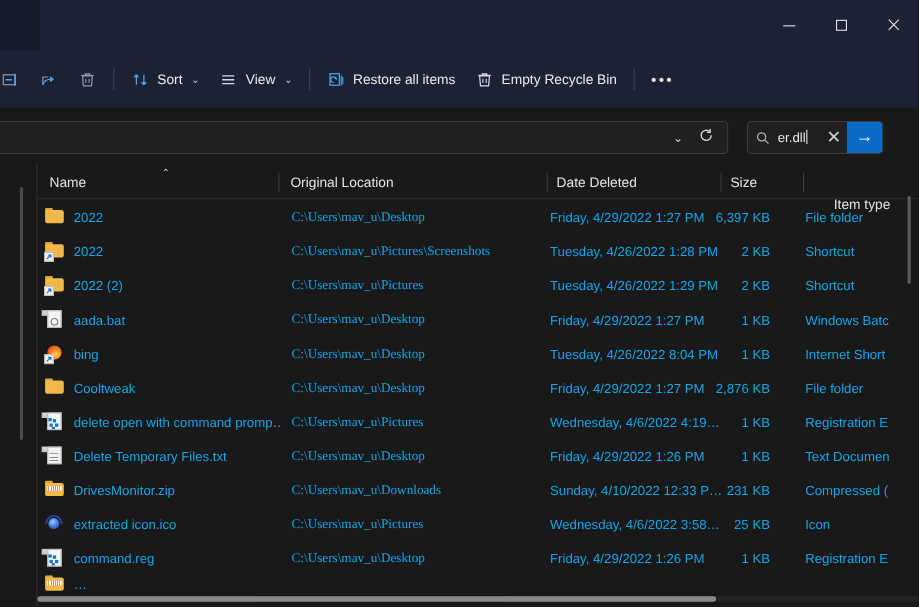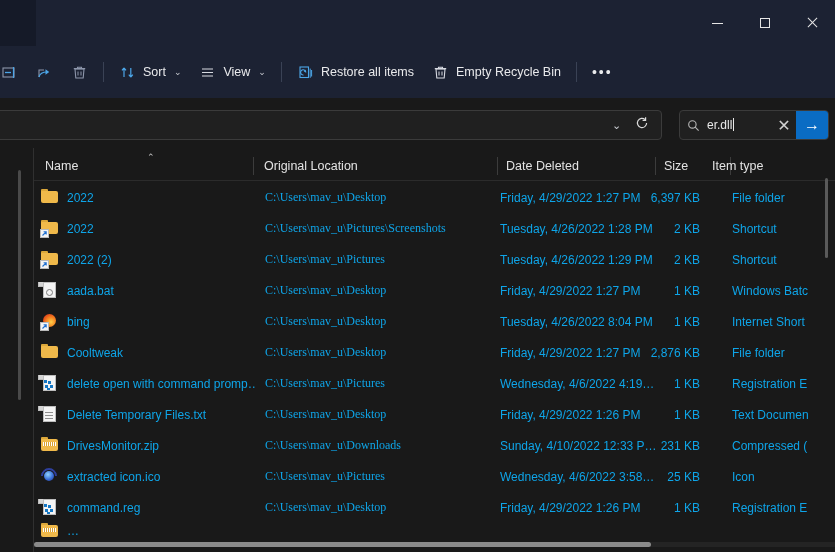--- a/index.html
+++ b/index.html
@@ -58,21 +58,21 @@
   .addressbar {
     position: absolute; left: -6px; top: 110px; width: 668px; height: 30px;
     background: #202020; border: 1px solid #3b3b3b; border-radius: 4px;
     display: flex; align-items: center; justify-content: flex-end; padding-right: 6px;
   }
   .addr-btn {
     width: 26px; height: 26px; display: flex; align-items: center; justify-content: center;
     color: #dcdcdc; border-radius: 3px;
   }
   .searchbox {
-    position: absolute; left: 679px; top: 110px; width: 150px; height: 30px;
+    position: absolute; left: 679px; top: 110px; width: 124px; height: 30px;
     background: #202020; border: 1px solid #3b3b3b; border-radius: 4px;
     display: flex; align-items: center; overflow: hidden;
   }
   .search-ico { width: 26px; display: flex; align-items: center; justify-content: center; color: #b8b8b8; }
   .search-val {
     flex: 1; color: #e8e8e8; font-size: 12px; position: relative; padding-left: 1px;
   }
   .caret {
     display: inline-block; width: 1px; height: 13px; background: #e8e8e8;
     vertical-align: -2px; margin-left: 1px;
@@ -357,21 +357,21 @@
     </div>
     <div class="vsep" style="left:497px;"></div>
     <div class="cell" style="left:506px;">
       <span>Date Deleted</span>
     </div>
     <div class="vsep" style="left:655px;"></div>
     <div class="cell" style="left:664px;">
       <span>Size</span>
     </div>
     <div class="vsep" style="left:730px;"></div>
-    <div class="cell" style="left:712px;">
+    <div class="cell" style="left:758px;margin-top:20px;">
       <span>Item type</span>
     </div>
   </div>
   <div class="head-underline"></div>
 
   <div class="navpane-edge"></div>
   <div class="navpane-div"></div>
   <div class="nav-scroll"></div>
 
   <div class="filelist" id="filelist">

